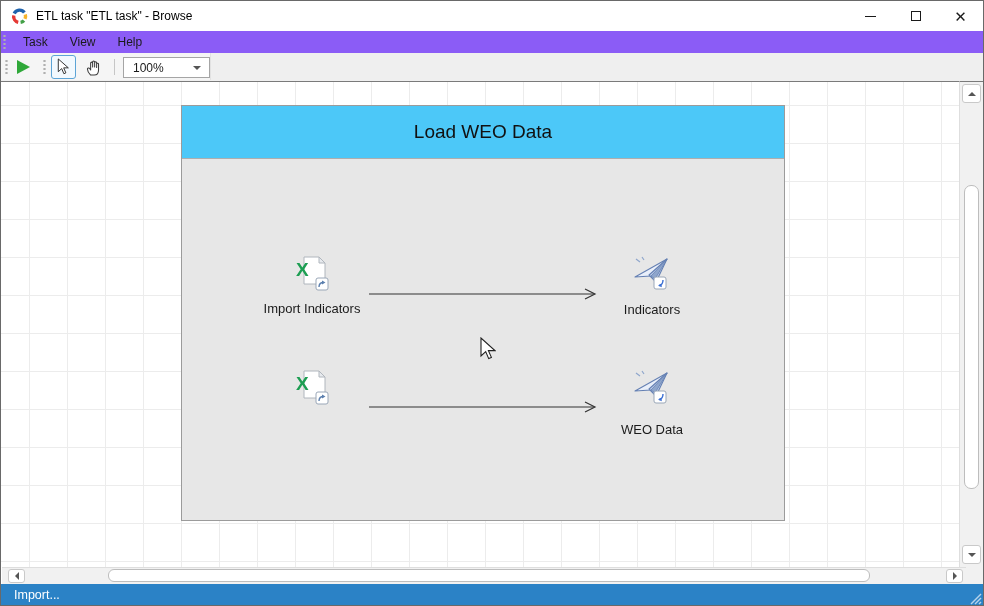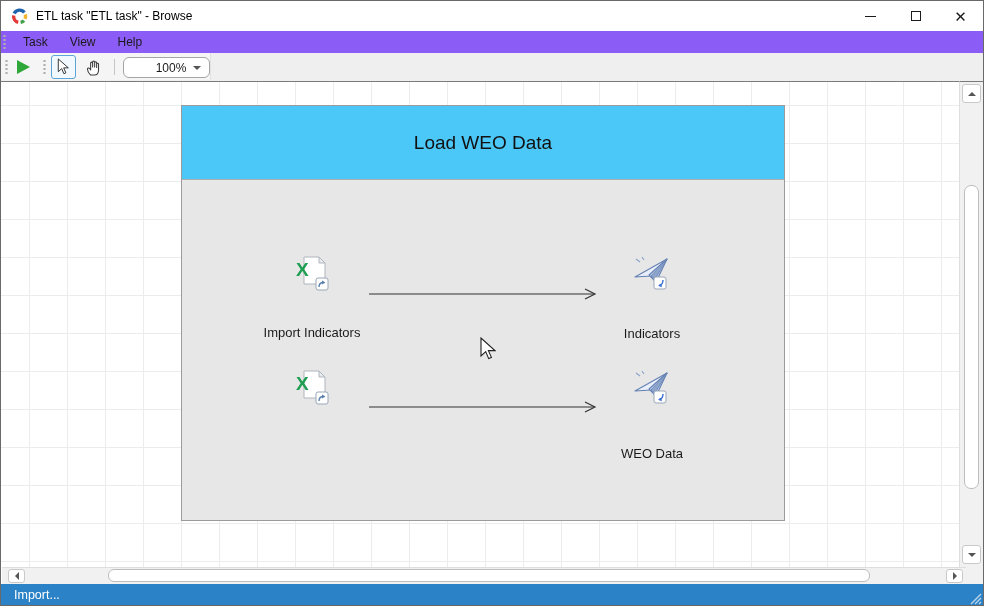--- a/index.html
+++ b/index.html
@@ -24,40 +24,40 @@
           background-size:3px 4px; background-repeat:repeat-y; flex:0 0 auto; }
   .menu-item { font-size:12px; color:#1a1a1a; padding:3px 11px; }
   
   .toolbar { position:absolute; left:0; top:52px; width:100%; height:28px; background:#efefef; }
   .toolbar-band { position:absolute; left:0; top:0; width:210px; height:27px; background:#f5f5f5; border-right:1px solid #e2e2e2; }
   .tb-play { position:absolute; left:15px; top:6px; width:15px; height:16px; }
   .tb-grip2 { position:absolute; left:40px; top:6px; }
   .tb-btn { position:absolute; top:2px; width:25px; height:24px; display:flex; align-items:center; justify-content:center; border-radius:3px; }
   .tb-btn.selected { background:#f2f9fe; border:1px solid #5ca4d6; }
   .tb-sep { position:absolute; left:113px; top:6px; width:1px; height:16px; background:#c6c6c6; }
-  .zoom-combo { position:absolute; left:122px; top:4px; width:87px; height:21px; background:#fff; border:1px solid #a5a5a5; border-radius:6px;
-                display:flex; align-items:center; font-size:12px; color:#1a1a1a; padding-left:9px;justify-content:center; }
+  .zoom-combo { position:absolute; left:122px; top:4px; width:87px; height:21px; background:#fff; border:1px solid #a5a5a5; border-radius:0;
+                display:flex; align-items:center; font-size:12px; color:#1a1a1a; padding-left:9px; }
   .combo-arrow { position:absolute; right:8px; top:8px; width:0; height:0; border-left:4px solid transparent; border-right:4px solid transparent; border-top:4px solid #555; }
   
   .canvas {
     position:absolute; left:0; top:80px; width:958px; height:486px; background:#fff;
     border-top:1px solid #7a7a7a;
     background-image:
       linear-gradient(to right, #ececec 0, #ececec 1px, transparent 1px),
       linear-gradient(to bottom, #ececec 0, #ececec 1px, transparent 1px);
     background-size:38px 38px;
     background-position:28px 23px;
   }
   
   .panel { position:absolute; left:180px; top:104px; width:604px; height:416px; background:#e7e7e7; border:1px solid #9b9b9b; }
-  .panel-header { position:absolute; left:0; top:0; width:100%; height:74px; background:#4cc8f8; border-bottom:1px solid #aeaeae;
+  .panel-header { position:absolute; left:0; top:0; width:100%; height:53px; background:#4cc8f8; border-bottom:1px solid #aeaeae;
                   display:flex; align-items:center; justify-content:center; }
   .panel-title { font-size:19px; color:#111; }
   .node-icon { position:absolute; }
-  .node-label { position:absolute; width:170px; text-align:center; font-size:13px; color:#1b1b1b;margin-top:24px; }
+  .node-label { position:absolute; width:170px; text-align:center; font-size:13px; color:#1b1b1b; }
   .edge { position:absolute; }
   .cursor-overlay { position:absolute; left:479px; top:336px; }
   
   .vscroll { position:absolute; left:958px; top:80px; width:25px; height:486px; background:#f1f1f1; border-left:1px solid #dedede; border-top:1px solid #7a7a7a; }
   .sb-btn { position:absolute; background:#fff; border:1px solid #c9c9c9; border-radius:3px; display:flex; align-items:center; justify-content:center; }
   .vscroll .sb-up   { left:2px; top:2px;  width:19px; height:19px; }
   .vscroll .sb-down { left:2px; top:463px; width:19px; height:19px; }
   .v-thumb { position:absolute; left:4px; top:103px; width:15px; height:304px; background:#fff; border:1px solid #bdbdbd; border-radius:7px; }
   .tri-up    { width:0; height:0; border-left:4px solid transparent; border-right:4px solid transparent; border-bottom:4px solid #555; }
   .tri-down  { width:0; height:0; border-left:4px solid transparent; border-right:4px solid transparent; border-top:4px solid #555; }

